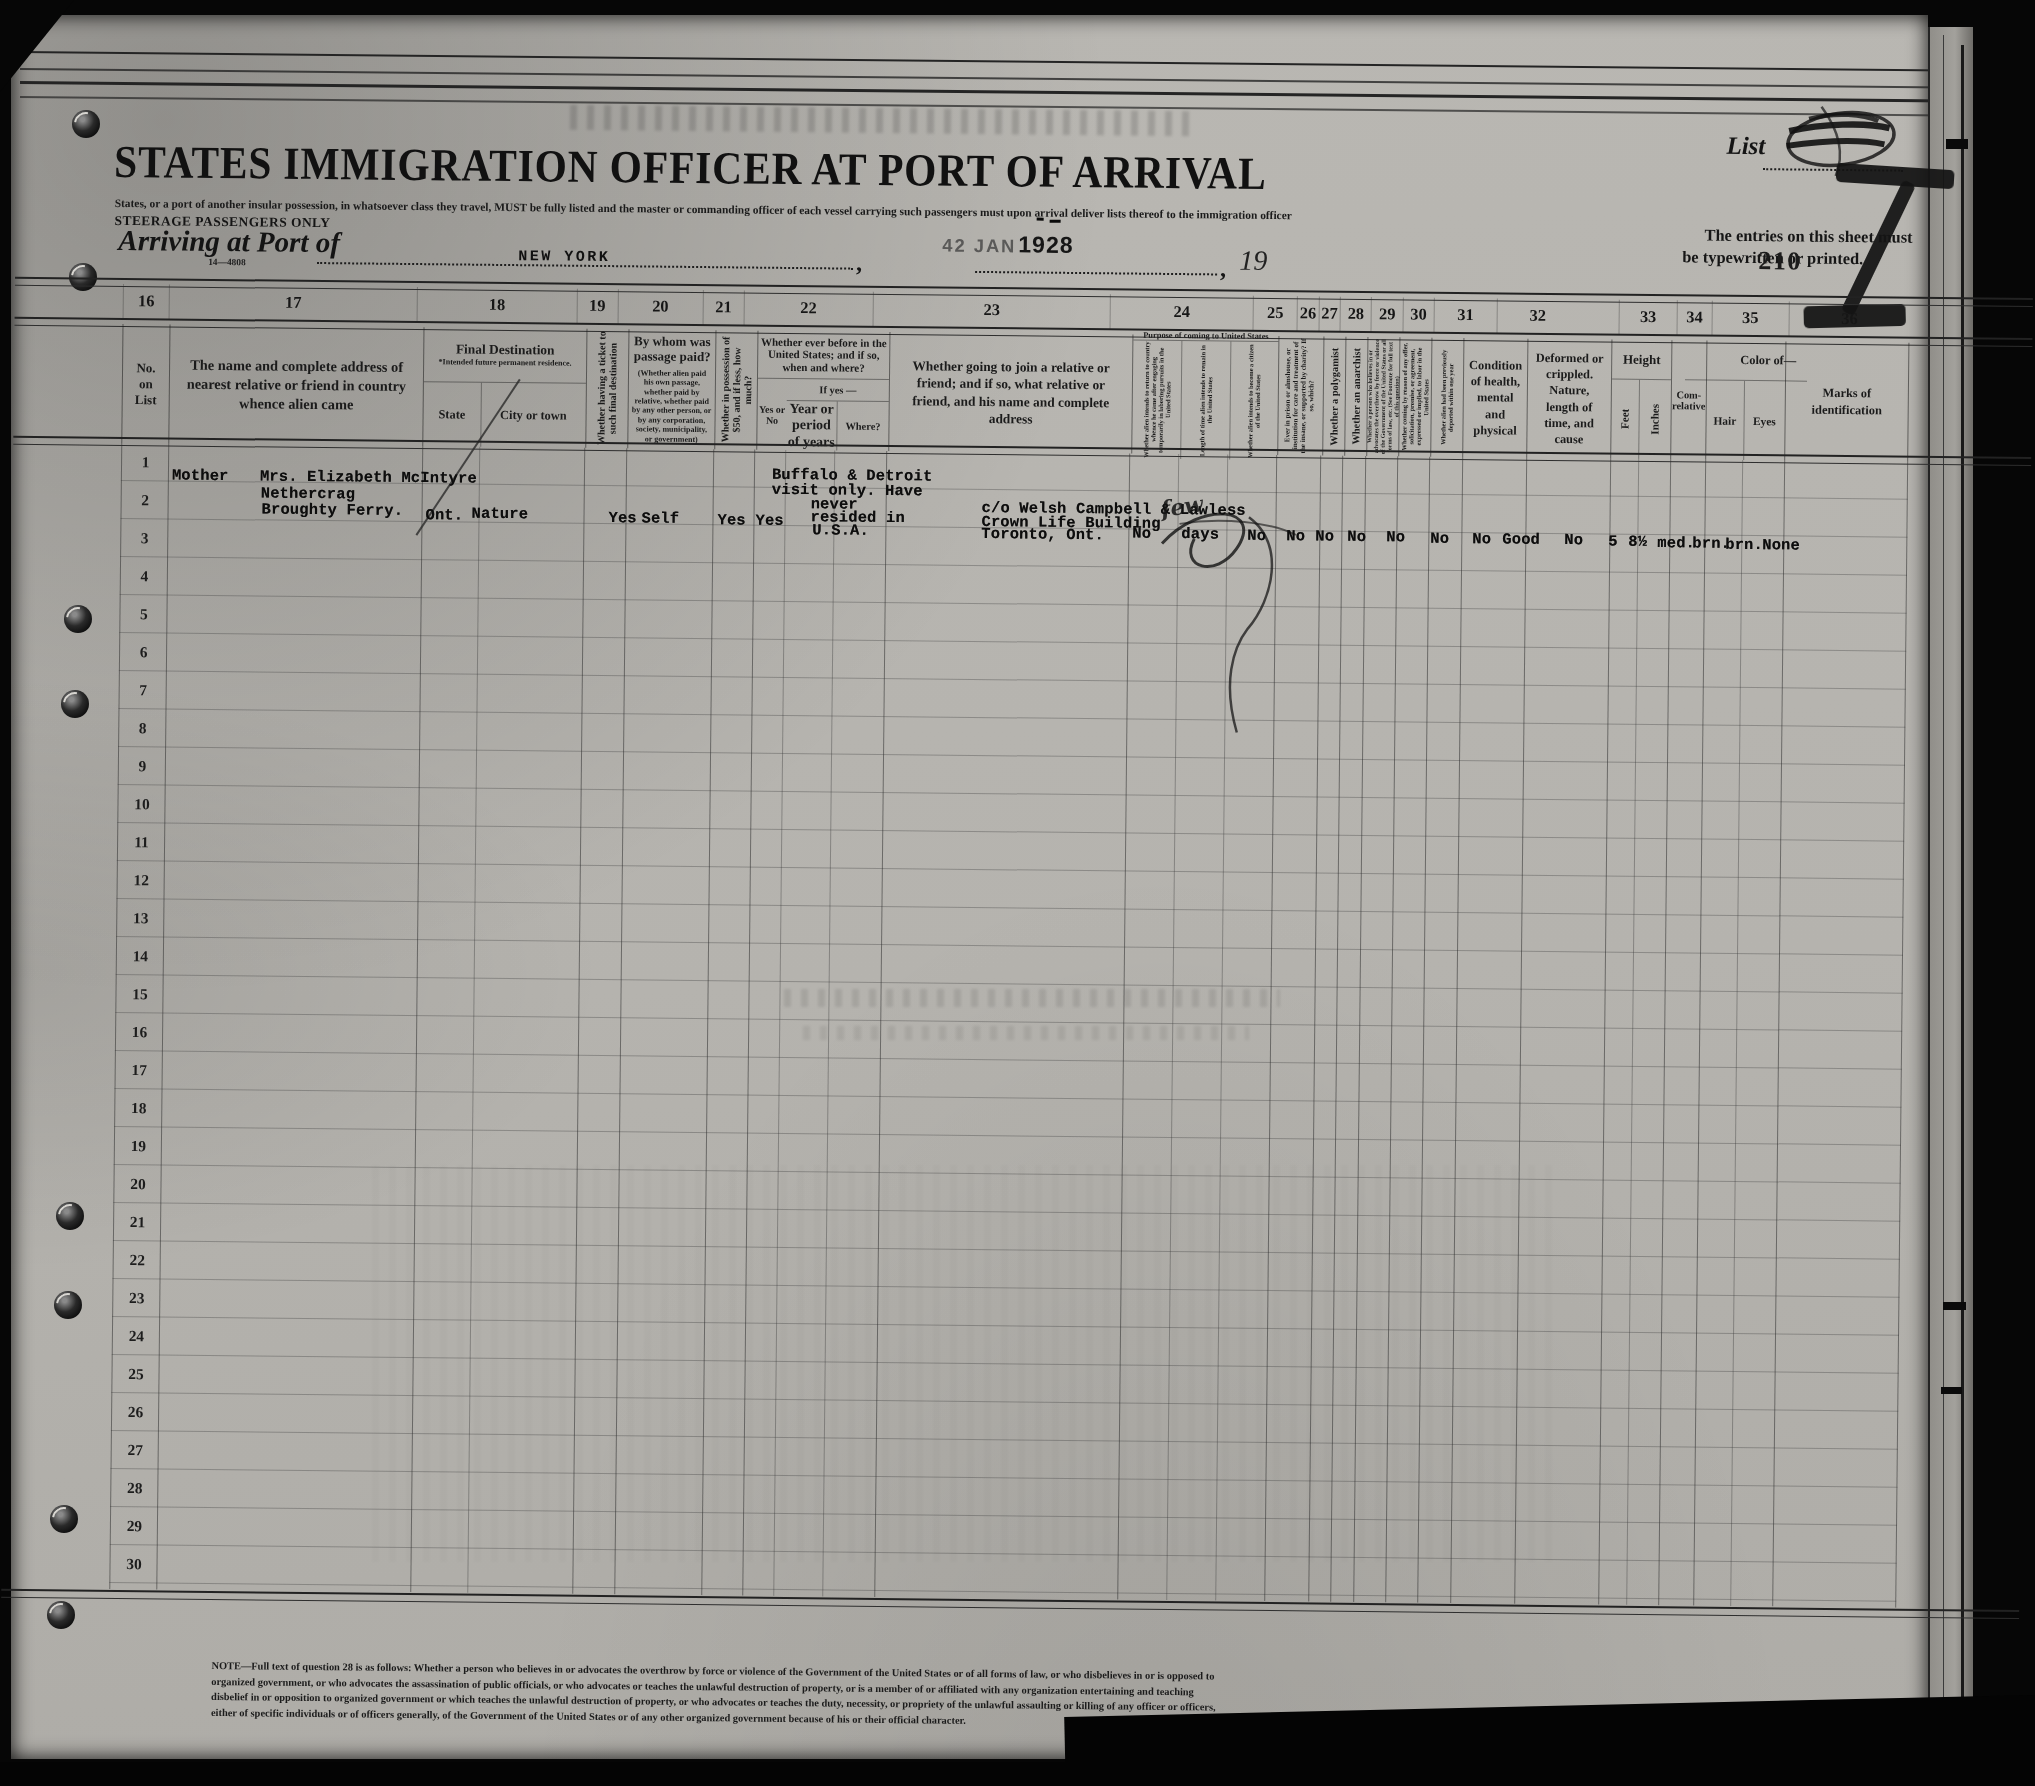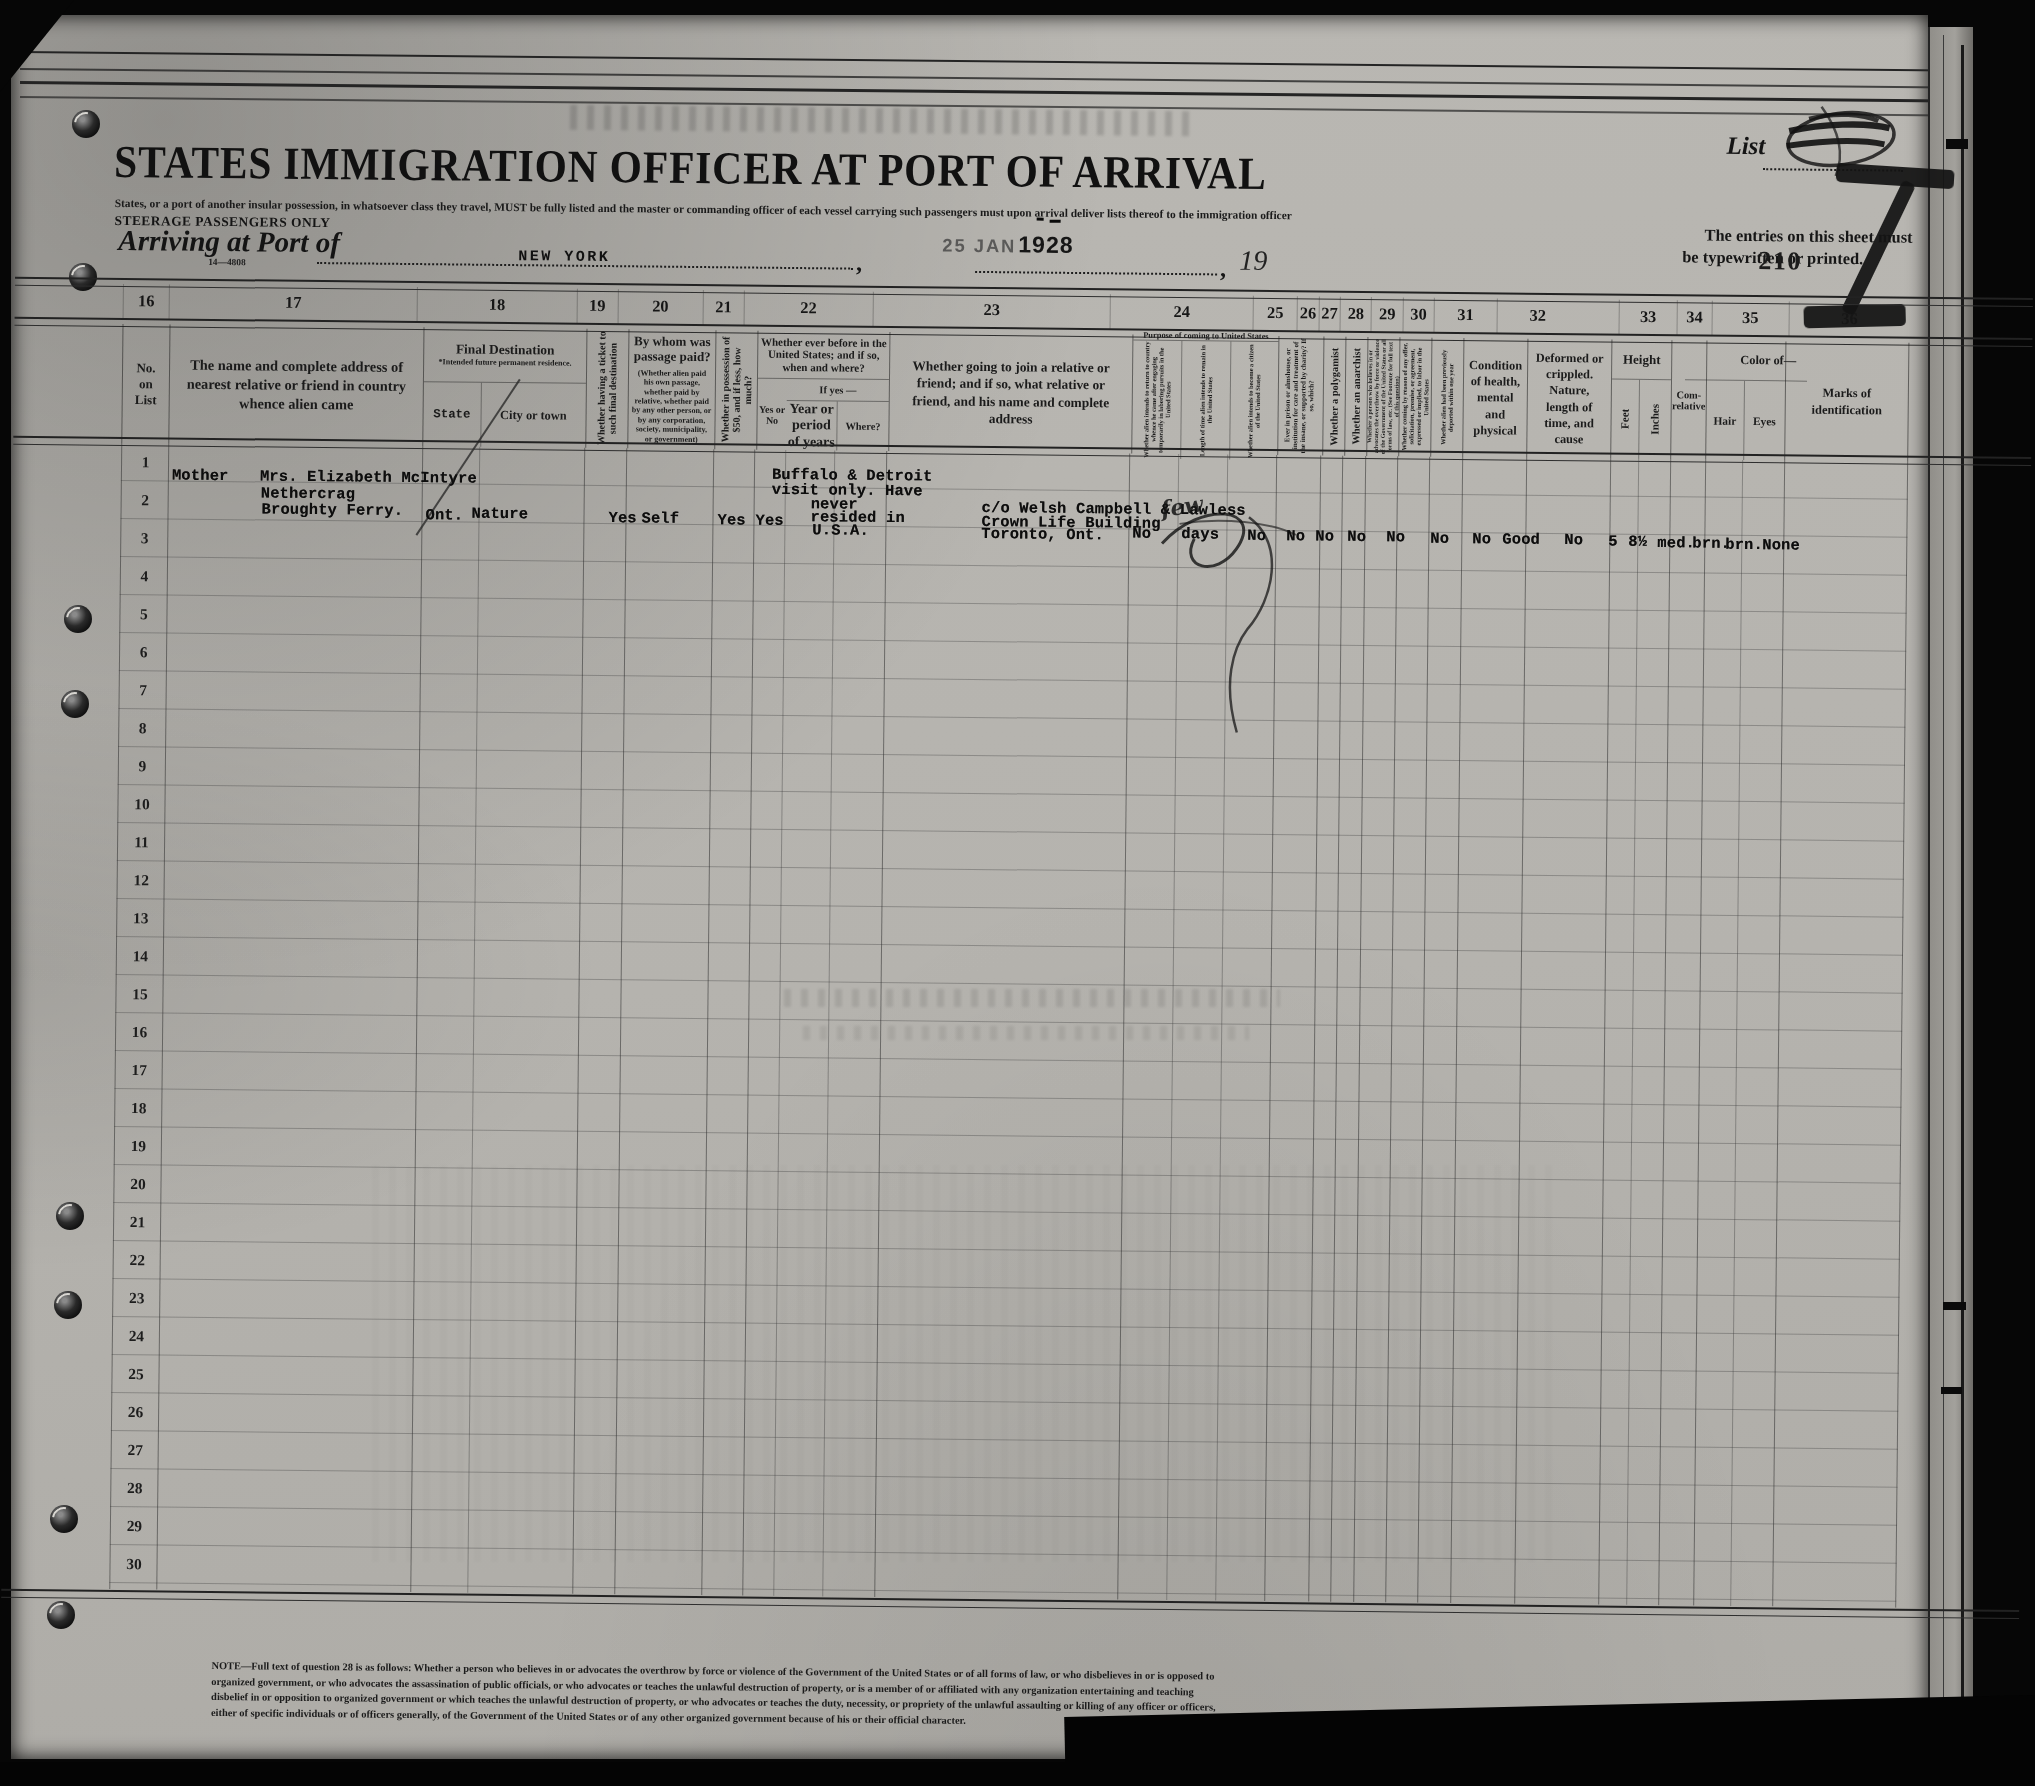--- a/index.html
+++ b/index.html
@@ -151,21 +151,21 @@
       <div class="ibar" style="left:1835px;top:148px;width:118px;height:19px;transform:rotate(3deg);"></div>
       <div class="ibar" style="left:1871px;top:157px;width:14px;height:145px;transform:rotate(25deg);"></div>
       <div class="ibar" style="left:1804px;top:287px;width:102px;height:22px;transform:rotate(-2deg);"></div>
     </div>
 
     <div class="abs arriving" style="left:118px;top:224px;">Arriving at Port of</div>
     <div class="abs dotline" style="left:317px;top:258px;width:536px;"></div>
     <div class="abs typedport" style="left:518px;top:244px;">NEW YORK</div>
     <div class="abs bigcomma" style="left:856px;top:242px;">,</div>
     <div class="abs" style="left:942px;top:222px;">
-      <span class="stamp1">25 JAN</span>
+      <span class="stamp1">42 JAN</span>
       <span class="stamp2">1928</span>
     </div>
     <div class="tickdash abs" style="left:1036px;top:208px;width:7px;height:2.5px;"></div>
     <div class="tickdash abs" style="left:1049px;top:210px;width:11px;height:2.5px;"></div>
     <div class="abs dotline" style="left:975px;top:260px;width:242px;"></div>
     <div class="abs bigcomma" style="left:1220px;top:244px;">,</div>
     <div class="abs nineteen" style="left:1239px;top:233px;">19</div>
     <div class="abs pagenum" style="left:1758px;top:229px;">210</div>
     <div class="abs formnum" style="left:188px;top:256px;font-size:9.4px;margin-left:20px;">14—4808</div>
 
@@ -205,21 +205,21 @@
 on
 List</span>
           </div>
         <div class="hc" style="width:254px;font-size:14.4px;padding:0 14px;line-height:1.3;">The name and complete address of nearest relative or friend in country whence alien came</div>
         <div class="hc" style="width:163px;padding:0;">
           <div style="height:54px;display:flex;flex-direction:column;justify-content:center;" class="hdrline">
             <div style="font-size:13.4px;">Final Destination</div>
             <div class="smallprint">*Intended future permanent residence.</div>
           </div>
           <div class="subrow">
-            <div class="subcell" style="width:57px;font-size:12.4px;font-family:Liberation Mono, monospace;">State</div>
+            <div class="subcell" style="width:57px;font-size:12.4px;">State</div>
             <div class="subcell" style="width:106px;font-size:12.4px;">City or town</div>
           </div>
         </div>
         <div class="hc" style="width:42px;">
             <span class="vt" style="font-size:10px;">Whether having a ticket to such final destination</span>
           </div>
         <div class="hc" style="width:87px;padding:1px 3px;">
           <div style="font-size:13px;line-height:1.15;">By whom was passage paid?</div>
           <div class="smallprint" style="margin-top:4px;">(Whether alien paid his own passage, whether paid by relative, whether paid by any other person, or by any corporation, society, municipality, or government)</div>
         </div>

